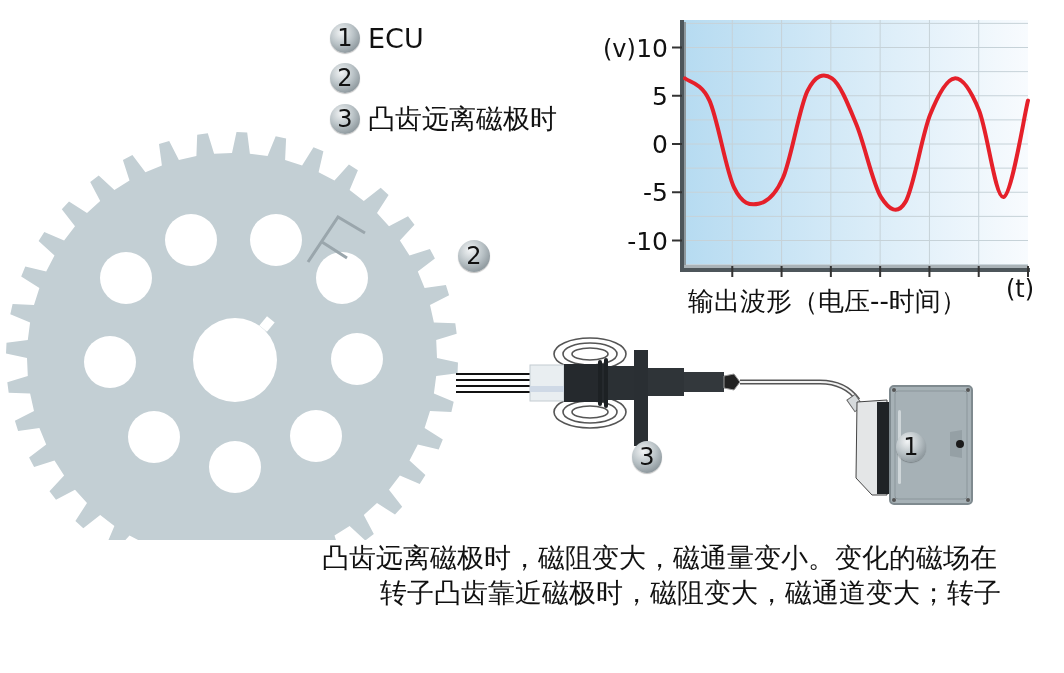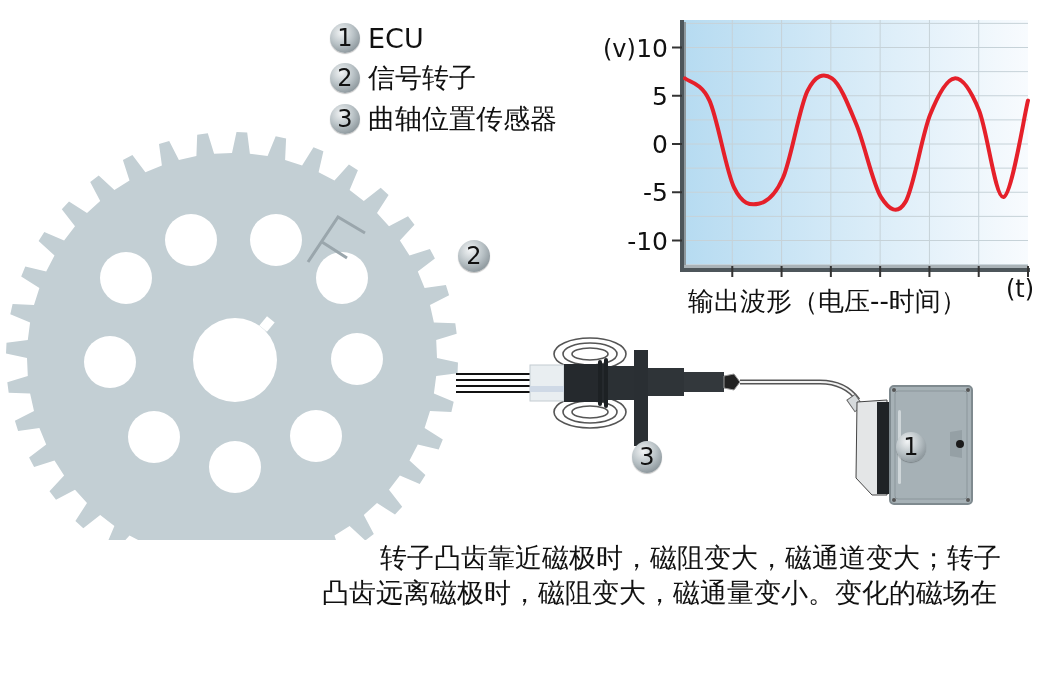--- a/index.html
+++ b/index.html
@@ -31,25 +31,24 @@
       <path d="M308,262 L338,217 L365,233 M322,242 L347,258" fill="none" stroke="#9aa6ac" stroke-width="3"></path>
     </g>
 </svg>
 
 <div class="legend-row" style="top:20px;">
   <span class="num-ball">1</span>
   <span>ECU</span>
 </div>
 <div class="legend-row" style="top:60px;">
   <span class="num-ball">2</span>
-  <span>信号转子</span>
 </div>
 <div class="legend-row" style="top:101px;">
   <span class="num-ball">3</span>
-  <span>曲轴位置传感器</span>
+  <span>凸齿远离磁极时</span>
 </div>
 
 <div class="abs num-ball" style="left:458px;top:240px;width:32px;height:32px;">2</div>
 
 <svg class="abs chart-svg" style="left:600px;top:10px;" width="450" height="310" viewBox="600 10 450 310">
   <defs>
     <linearGradient id="chartbg" x1="0" y1="0" x2="1" y2="0">
       <stop offset="0" stop-color="#b6dbf1"></stop>
       <stop offset="1" stop-color="#f8fbfe"></stop>
     </linearGradient>
@@ -150,15 +149,15 @@
   <circle cx="894" cy="500" r="2" fill="#555"></circle>
     <circle cx="968" cy="500" r="2" fill="#555"></circle>
   <rect x="898" y="410" width="3" height="74" rx="1.5" fill="#cfd6d9"></rect>
   <path d="M950,432 L962,430 L962,458 L950,456 Z" fill="#95a0a5"></path>
   <circle cx="960" cy="444" r="4" fill="#1b1b1b"></circle>
 </svg>
 <div class="abs num-ball" style="left:632px;top:441px;width:30px;height:32px;">3</div>
 <div class="abs num-ball" style="left:896px;top:432px;width:30px;height:30px;">1</div>
 
 <div class="desc">
+  <p>凸齿远离磁极时，磁阻变大，磁通量变小。变化的磁场在</p>
   <p style="text-indent:58px;">转子凸齿靠近磁极时，磁阻变大，磁通道变大；转子</p>
-  <p>凸齿远离磁极时，磁阻变大，磁通量变小。变化的磁场在</p>
 </div>
 
 </body></html>

